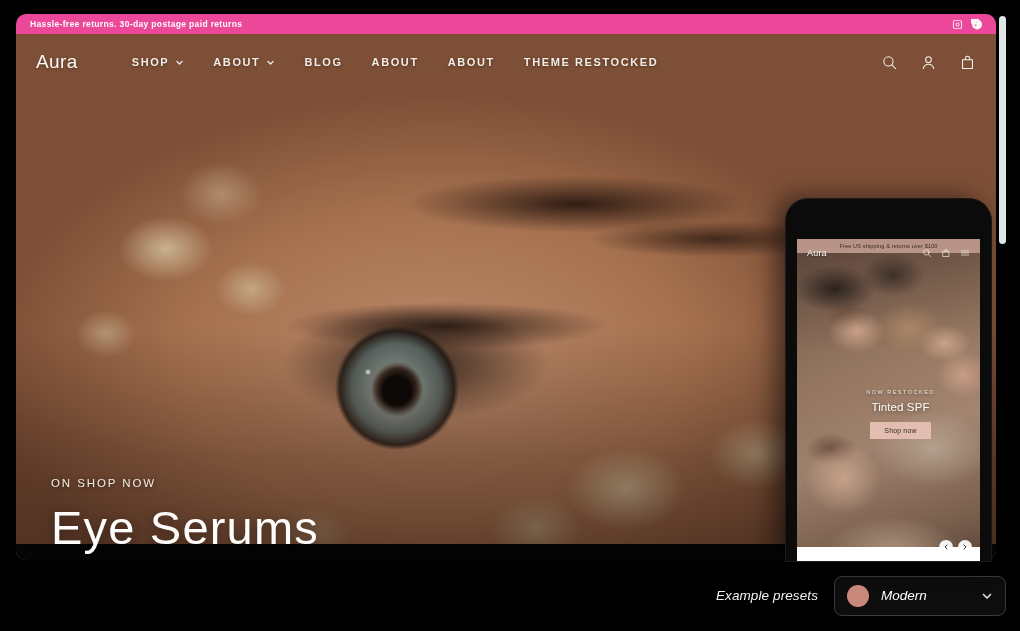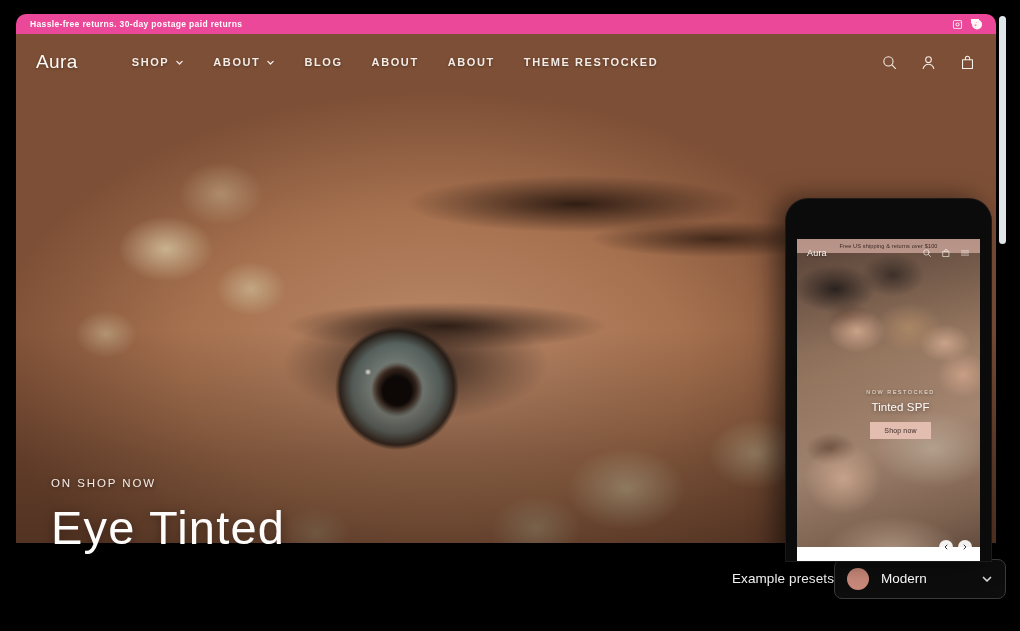--- a/index.html
+++ b/index.html
@@ -216,24 +216,24 @@
     z-index:9;
   }
   .scrollbar-thumb {
     position:absolute; left:1px; top:2px; width:7px; height:228px;
     background:#dfe6ea; border-radius:4px;
     cursor:pointer;
   }
 
   
   .preset-bar {
-    position:absolute; left:0; right:0; bottom:17px; height:71px;
+    position:absolute; left:0; right:0; bottom:0; height:71px;
     background:#000;
     display:flex; align-items:center; justify-content:flex-end;
-    padding-right:14px; 
+    padding-right:14px; gap:16px;font-style:italic;
   }
   .preset-label { color:#f2f2f2; font-size:13.5px; letter-spacing:.1px; }
   .preset-select {
     display:flex; align-items:center; gap:12px;
     width:172px; height:40px; padding:0 12px;
     background:#0d0d0d; border:1px solid #3a3a3a; border-radius:8px;
     cursor:pointer;
   }
   .preset-swatch { width:22px; height:22px; border-radius:50%; background:#c9897a; flex:none; }
   .preset-value { color:#fff; font-size:13.5px; flex:1; }
@@ -306,21 +306,21 @@
           <svg class="hicon" viewBox="0 0 24 24">
             <path d="M5 8h14v12.5H5z"></path>
               <path d="M9 8V6.2A3 3 0 0 1 12 3.2a3 3 0 0 1 3 3V8"></path>
           </svg>
         </div>
       </div>
 
       <div class="hero-copy">
         <div class="eyebrow">ON SHOP NOW</div>
         <div class="hero-title">
-          <div>Eye Tinted</div>
+          <div>Eye Serums</div>
         </div>
       </div>
 
       <div class="hero-crop"></div>
     </div>
   </div>
 
   <div class="mobile-frame">
     <span class="mb-btn b1"></span>
     <span class="mb-btn b2"></span>

